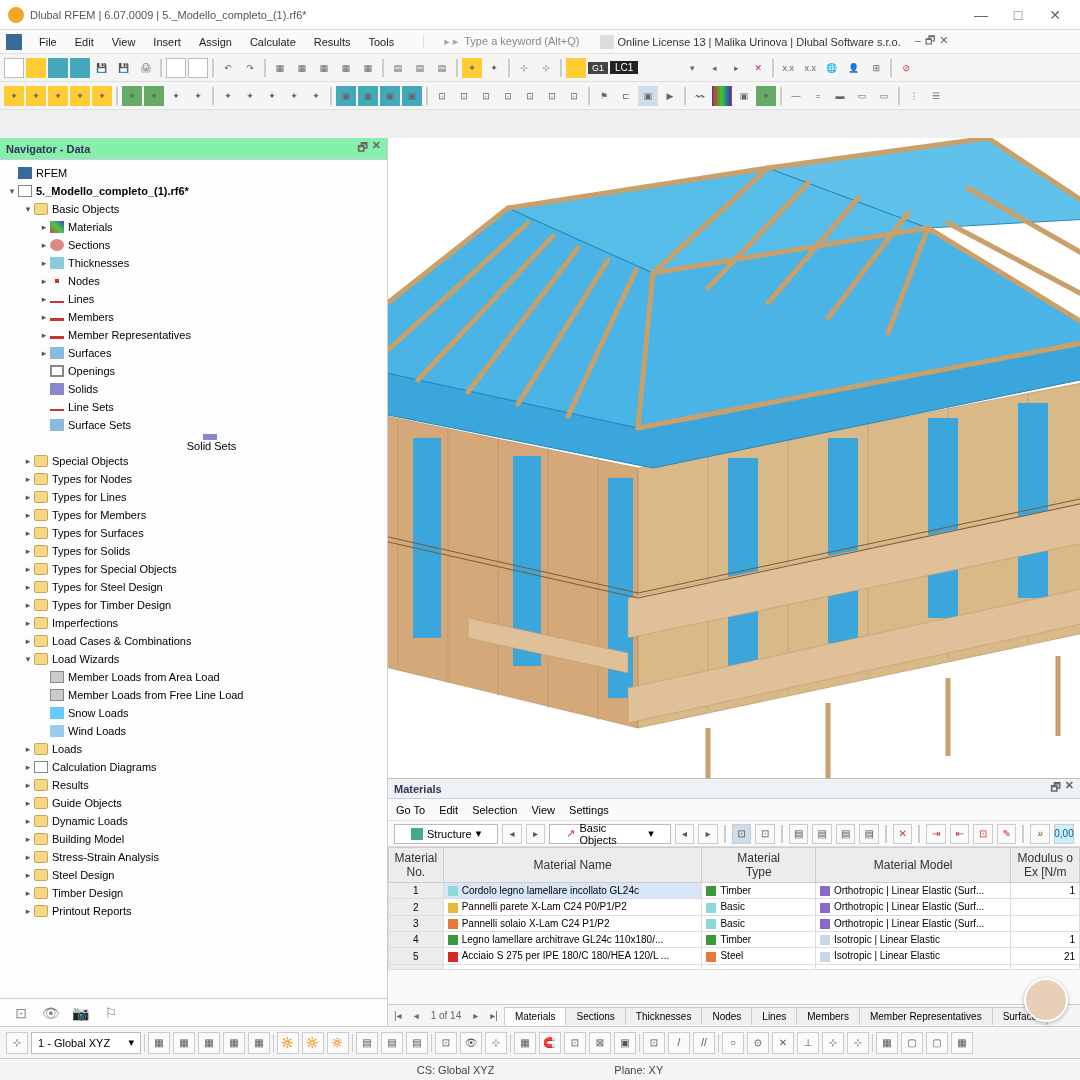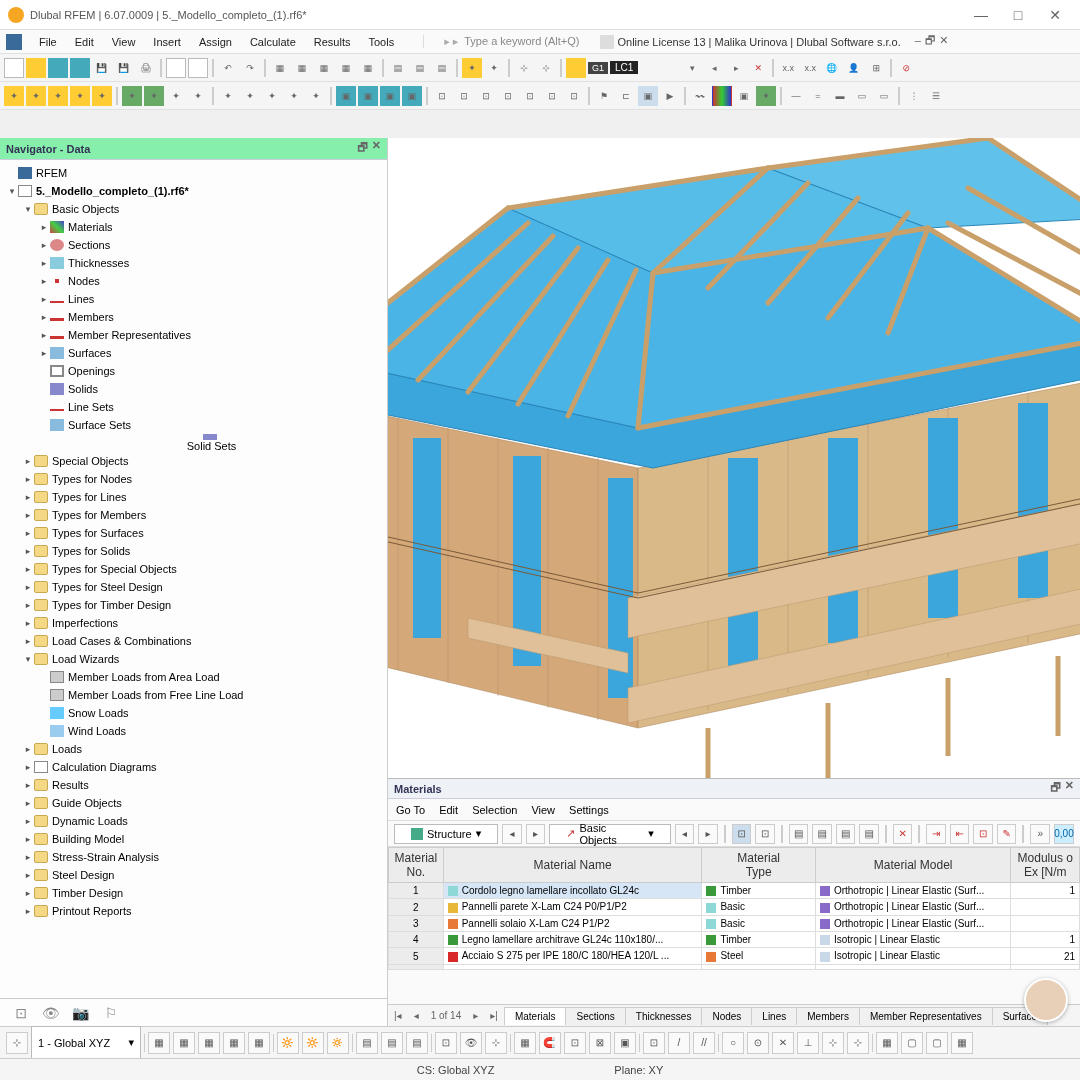--- a/index.html
+++ b/index.html
@@ -57,21 +57,21 @@
 .mat-grid td.no{background:#ececec;text-align:center;}
 .mat-grid td.sel{background:#d6e6f6;}
 .sw{display:inline-block;width:10px;height:10px;margin-right:4px;vertical-align:middle;}
 .tabs-row{height:22px;display:flex;align-items:center;border-top:1px solid #ccc;background:#f5f5f5;}
 .tabs-row .nav{padding:0 6px;color:#666;font-size:10px;}
 .tabs-row .tab{padding:3px 10px;border:1px solid #ccc;border-bottom:none;background:#f0f0f0;margin-right:-1px;font-size:10px;cursor:pointer;}
 .tabs-row .tab.active{background:#fff;}
 .bottom-toolbar{position:absolute;left:0;right:0;bottom:22px;height:32px;background:#f5f5f5;border-top:1px solid #ccc;display:flex;align-items:center;padding:0 6px;gap:3px;}
 .bt{width:22px;height:22px;border:1px solid #ccc;background:#fafafa;display:flex;align-items:center;justify-content:center;font-size:10px;color:#555;}
 .bt.sep{width:1px;border:none;background:#ccc;height:18px;}
-.gcombo{height:22px;border:1px solid #bbb;background:#fff;padding:16px 6px;display:flex;align-items:center;min-width:110px;}
+.gcombo{height:22px;border:1px solid #bbb;background:#fff;padding:4px 6px;display:flex;align-items:center;min-width:110px;}
 .statusbar{position:absolute;left:0;right:0;bottom:0;height:22px;background:#f5f5f5;border-top:1px solid #ccc;display:flex;align-items:center;justify-content:center;gap:120px;color:#444;font-size:10px;}
 .avatar{position:absolute;right:12px;bottom:58px;width:44px;height:44px;border-radius:50%;background:#e8d0b8;border:2px solid #fff;box-shadow:0 1px 4px rgba(0,0,0,0.3);}
 .lc-badge{background:#222;color:#fff;padding:1px 5px;font-size:10px;}
 .g1-badge{background:#444;color:#fff;padding:1px 4px;font-size:9px;}
 </style>
 </head>
 <body>
 
 <div class="titlebar">
   <span class="logo"></span>

